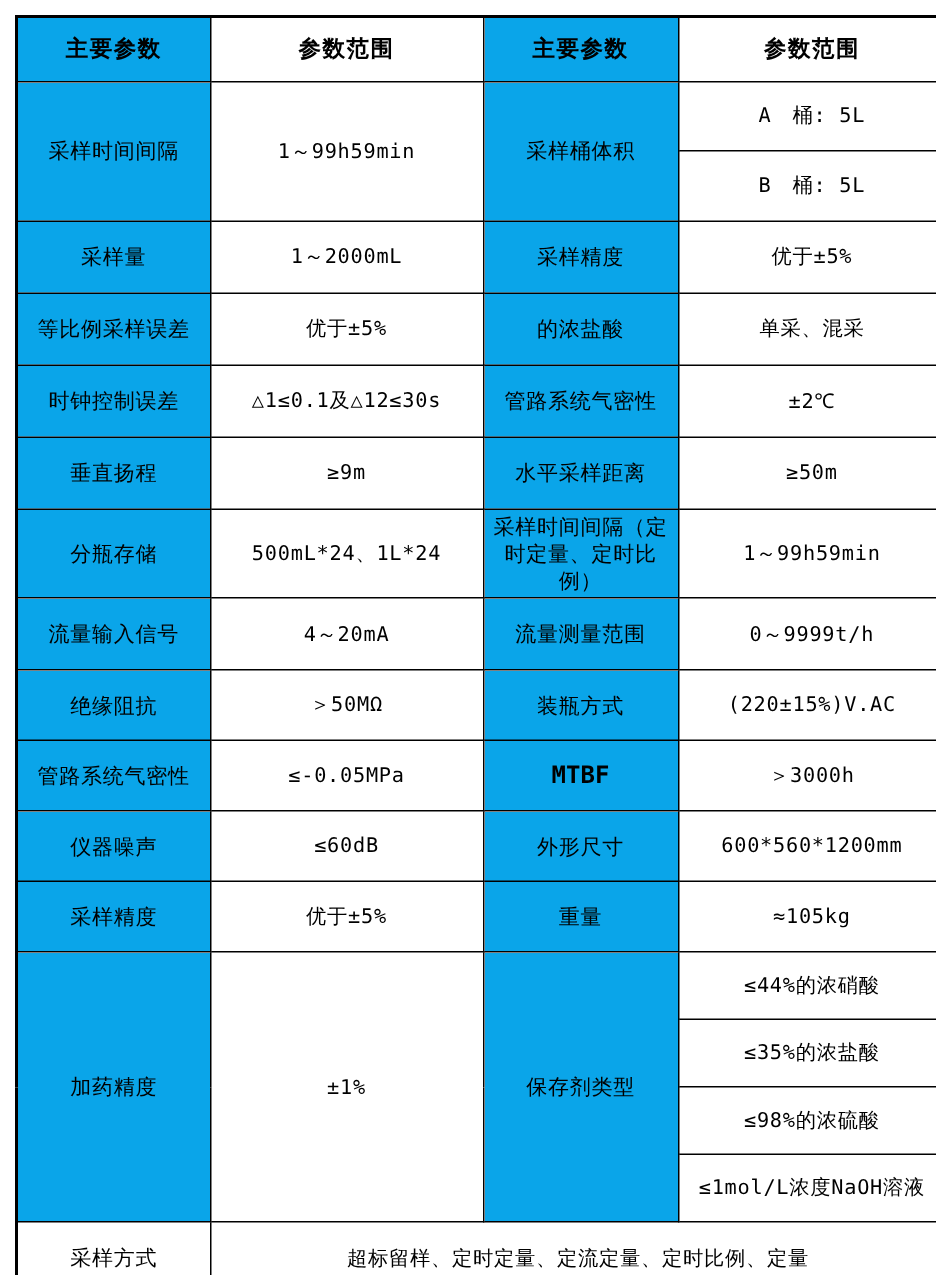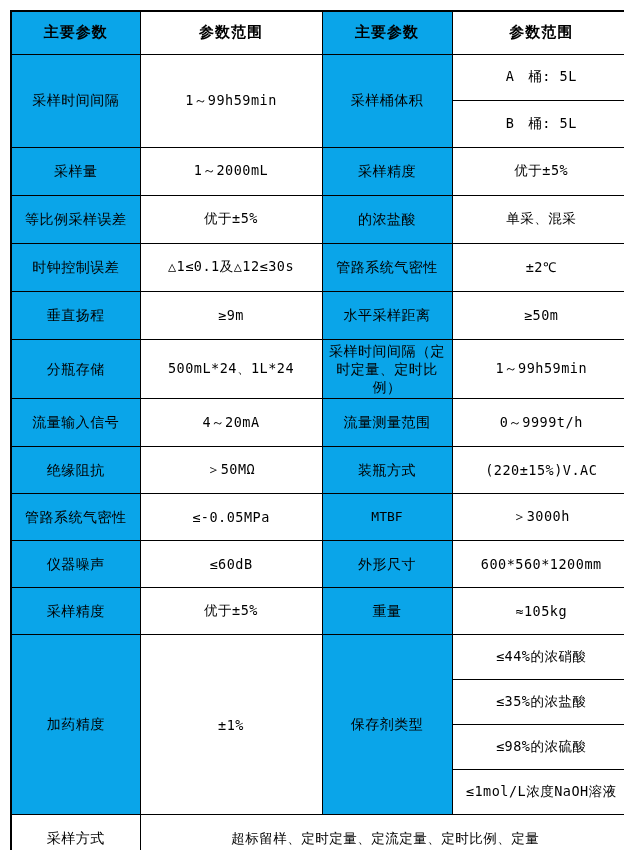--- a/index.html
+++ b/index.html
@@ -48,21 +48,21 @@
     line-height: 1.3;
   }
   th.blue { background: #0aa5e9; }
   td.value {
     background: #ffffff;
     font-size: 13.5px;
     font-family: "DejaVu Sans Mono", "Liberation Sans", monospace;
     letter-spacing: 0.5px;
     margin-left: 35px;
   }
-  td.label.small-caps { font-size: 13px; font-family: "DejaVu Sans Mono", monospace; font-weight: normal; letter-spacing: 0; }
+  td.label.small-caps { font-size: 16px; font-family: "DejaVu Sans Mono", monospace; font-weight: bold; letter-spacing: 0; }
   td.white-label {
     background: #ffffff;
     font-size: 14px;
     letter-spacing: 0.5px;
   }
   
   tr.h43 { height: 43px; }
   tr.h45 { height: 45px; }
   tr.h46 { height: 46px; }
   tr.h47 { height: 47px; }

